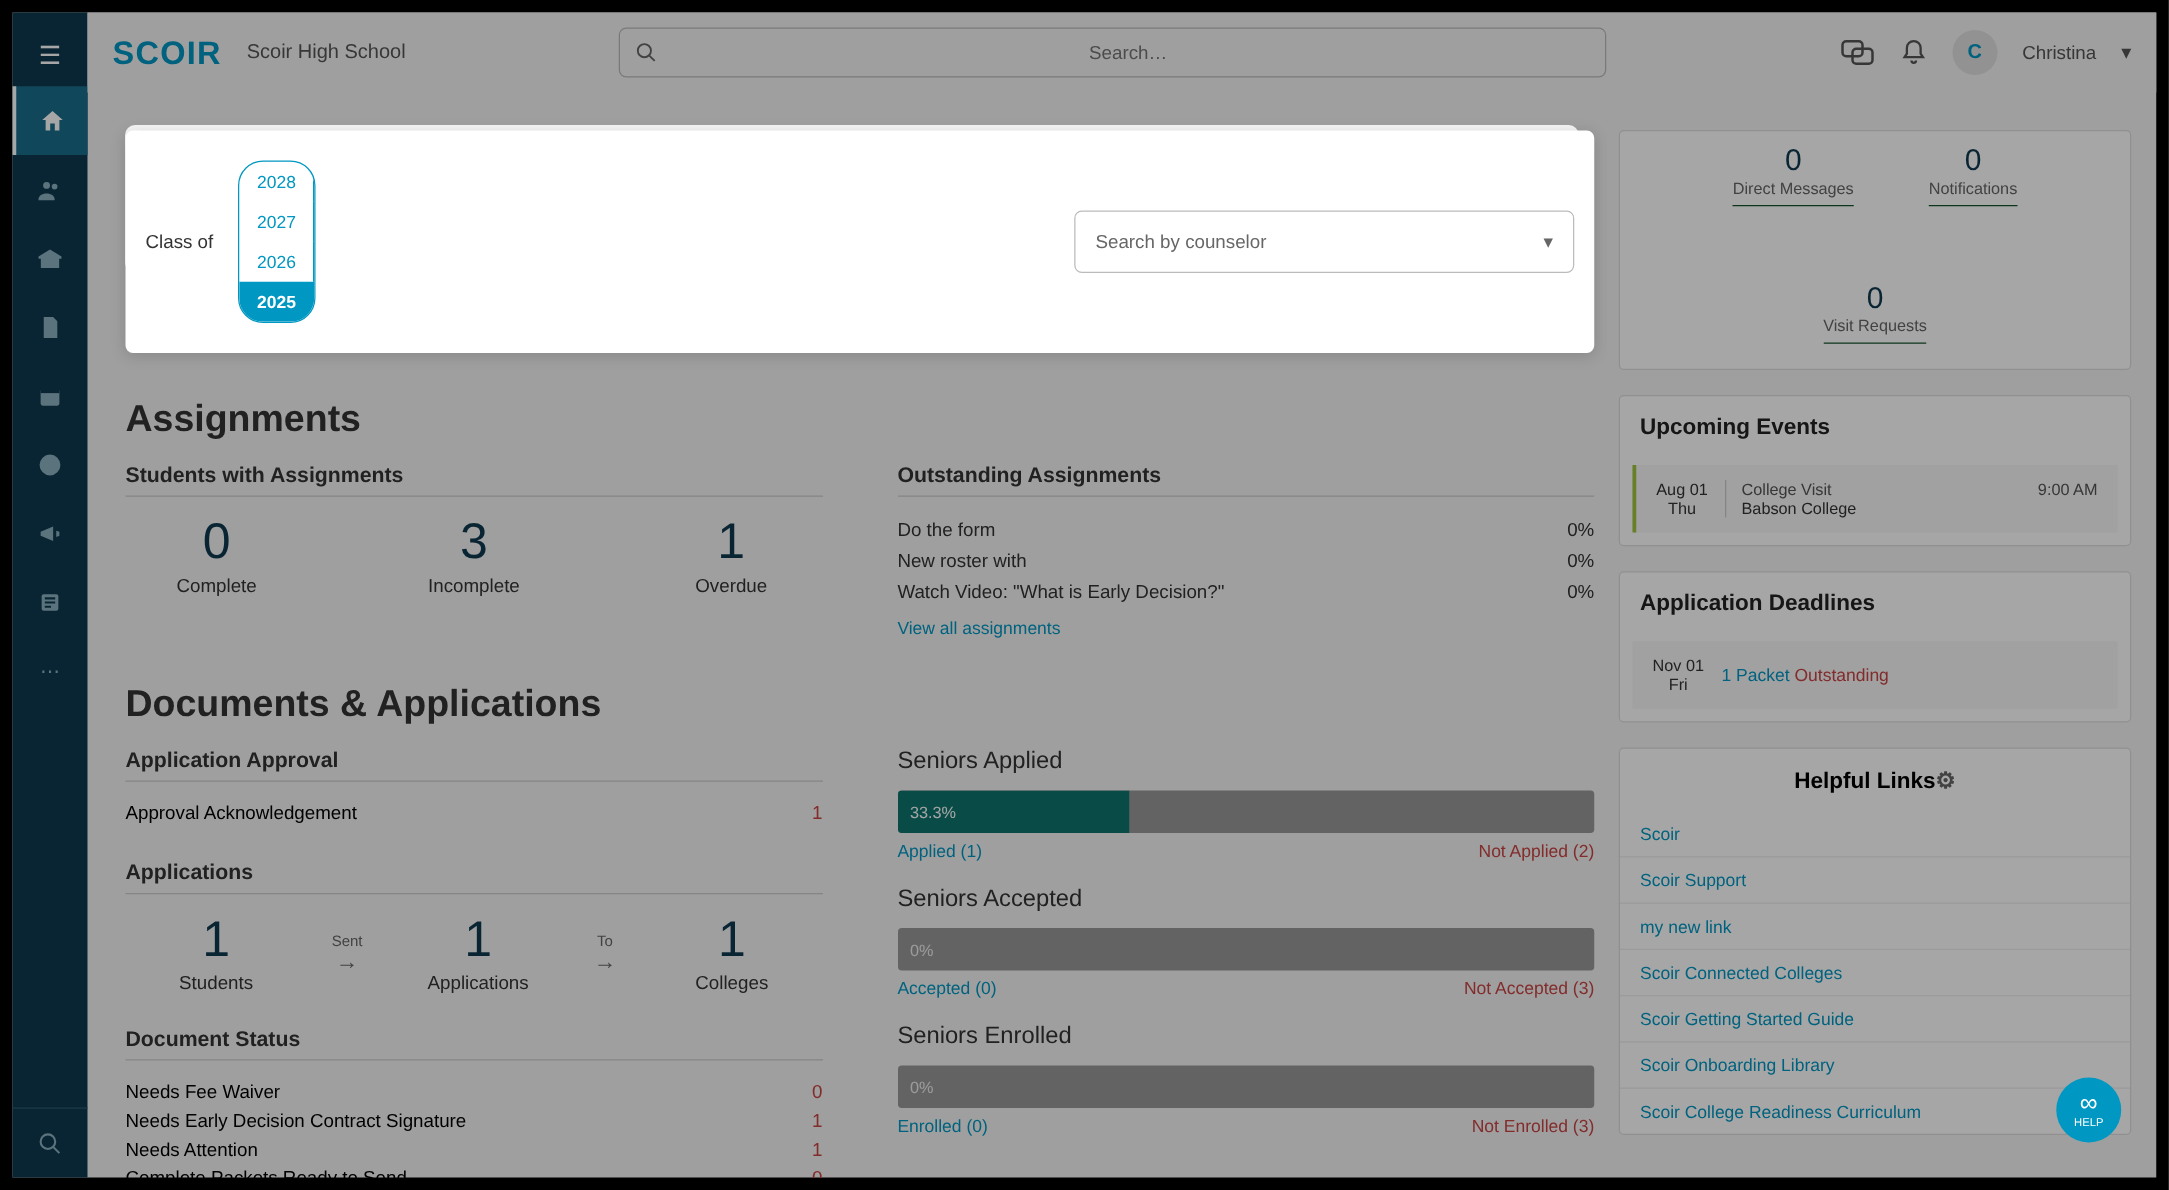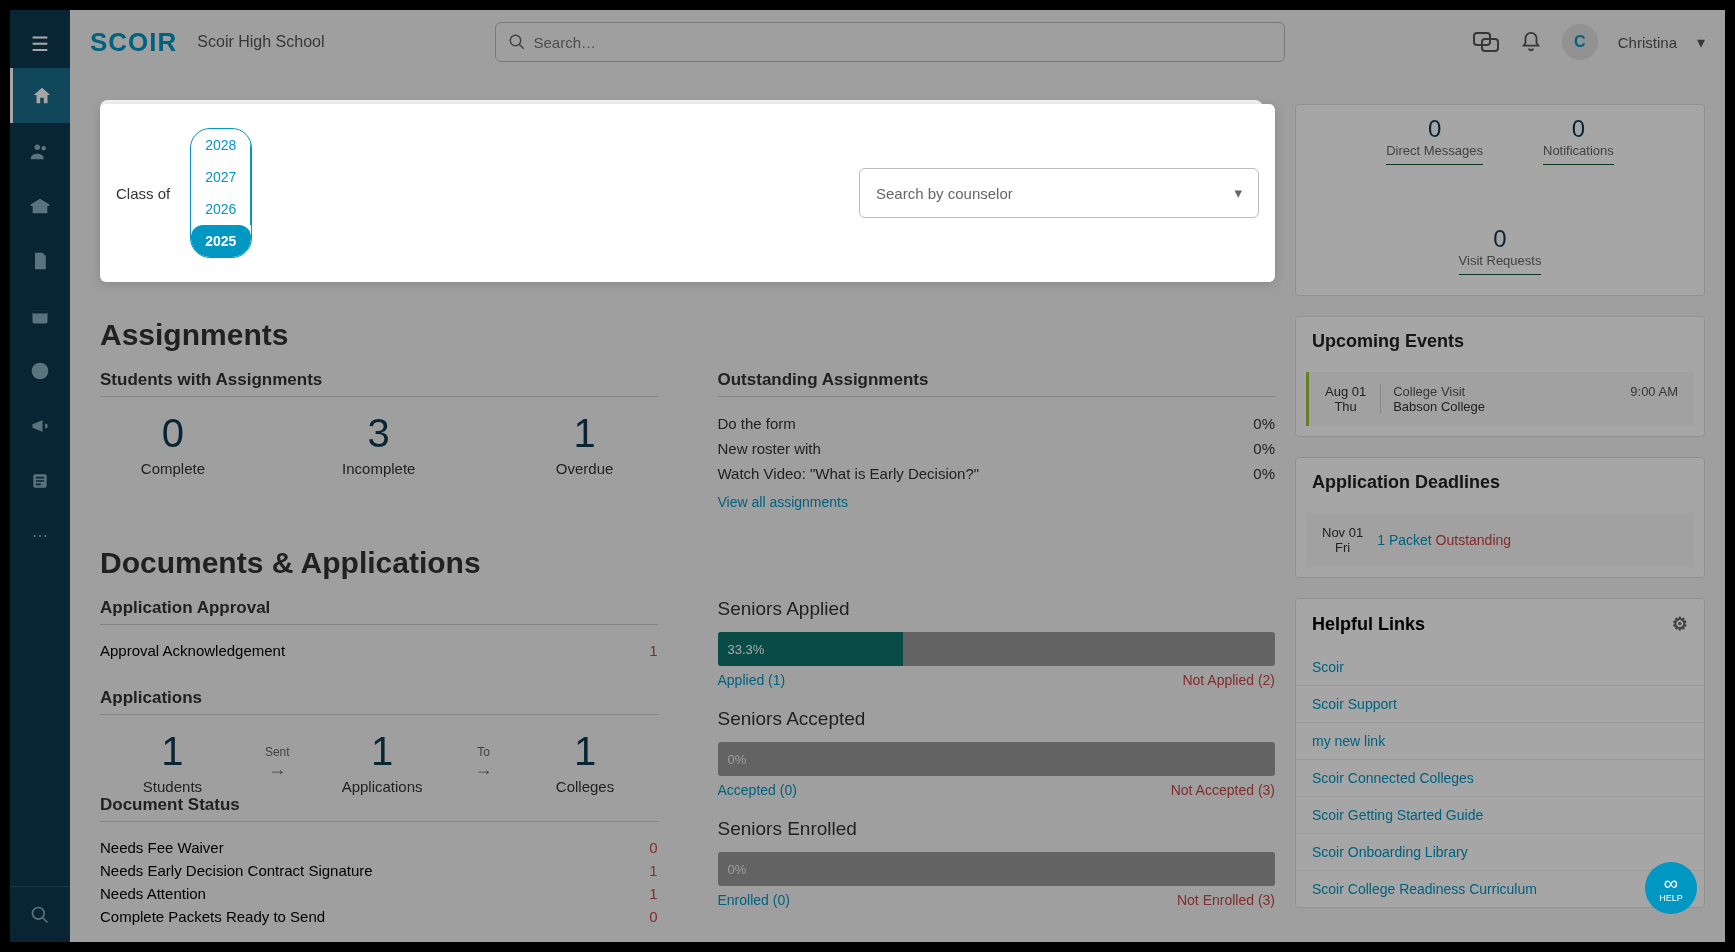--- a/index.html
+++ b/index.html
@@ -19,21 +19,21 @@
 .topbar-icons { margin-left: auto; display: flex; align-items: center; gap: 20px; }
 .avatar { width: 36px; height: 36px; border-radius: 50%; background: #e0e0e0; display: flex; align-items: center; justify-content: center; color: #0097c2; font-weight: bold; }
 .user-name { color: #555; font-size: 15px; }
 .content-row { flex: 1; display: flex; overflow: hidden; }
 .main-col { flex: 1; padding: 30px 10px 0 30px; overflow-y: auto; }
 .right-col { width: 440px; padding: 30px 20px 0 10px; overflow-y: auto; }
 .filter-card { background: #fff; border-radius: 6px; box-shadow: 0 2px 12px rgba(0,0,0,0.15); padding: 24px 16px; display: flex; align-items: center; gap: 20px; position: relative; z-index: 5; }
 .filter-label { color: #333; font-size: 15px; }
 .year-tabs { display: flex; border: 1px solid #0097c2; border-radius: 20px; overflow: hidden; flex-direction: column; }
 .year-tab { padding: 8px 14px; font-size: 14px; color: #0097c2; cursor: pointer; border-right: 1px solid #0097c2; }
-.year-tab:last-child { border-right: none; border-radius: 12px; }
+.year-tab:last-child { border-right: none; }
 .year-tab.active { background: #0097c2; color: #fff; font-weight: bold; }
 .counselor-select { margin-left: auto; width: 400px; height: 50px; border: 1px solid #bbb; border-radius: 6px; display: flex; align-items: center; padding: 0 16px; color: #666; font-size: 15px; cursor: pointer; justify-content: space-between; }
 .section-h { font-size: 30px; color: #333; margin: 36px 0 18px; }
 .sub-h { font-size: 17px; font-weight: bold; color: #333; border-bottom: 1px solid #ccc; padding-bottom: 6px; margin-bottom: 14px; }
 .stats-row { display: flex; gap: 60px; }
 .stat-block { text-align: center; flex: 1; }
 .stat-num { font-size: 40px; color: #0f3a4f; font-weight: 300; }
 .stat-label { font-size: 15px; color: #333; margin-top: 4px; }
 .two-col { display: flex; gap: 60px; }
 .col-half { flex: 1; }
@@ -57,21 +57,21 @@
 .notif-tab { text-align: center; }
 .notif-num { font-size: 24px; color: #0f3a4f; }
 .notif-label { font-size: 13px; color: #666; border-bottom: 1px solid #14532d; padding-bottom: 6px; }
 .event-item { display: flex; gap: 14px; padding: 12px 16px; background: #f7f7f7; margin: 6px 10px 10px; border-left: 3px solid #9fc43c; }
 .event-date { font-size: 13px; text-align: center; color: #333; }
 .event-info { flex: 1; font-size: 13px; color: #555; border-left: 1px solid #ccc; padding-left: 12px; }
 .event-time { font-size: 13px; color: #555; }
 .deadline-item { display: flex; gap: 14px; padding: 12px 16px; background: #f7f7f7; margin: 6px 10px 10px; align-items: center; }
 .link-item { display: block; color: #0097c2; font-size: 14px; padding: 10px 16px; border-bottom: 1px solid #eee; }
 .link-item:last-child { border-bottom: none; }
-.help-h { display: flex; justify-content: space-between; align-items: center; padding: 14px 16px; font-size: 18px; font-weight: bold; }
+.help-h { display: flex; justify-content: center; align-items: center; padding: 14px 16px; font-size: 18px; font-weight: bold; }
 .spotlight { position: absolute; top: 90px; left: 90px; width: 1163px; height: 118px; background: transparent; box-shadow: 0 0 0 9999px rgba(0,0,0,0.35); border-radius: 8px; z-index: 3; pointer-events: none; }
 .help-fab { position: absolute; right: 28px; bottom: 28px; width: 52px; height: 52px; border-radius: 50%; background: #0097c2; display: flex; flex-direction: column; align-items: center; justify-content: center; color: #fff; font-size: 9px; z-index: 10; cursor: pointer; }
 .help-fab .inf { font-size: 20px; line-height: 1; }
 svg { display: block; }
 </style>
 </head>
 <body>
 
 <div class="app-frame">
   <div class="sidebar">
@@ -133,21 +133,21 @@
 
   <div class="main-wrap">
     <div class="topbar">
       <span class="logo">SCOIR</span>
       <span class="school-name">Scoir High School</span>
       <div class="search-box">
         <svg width="18" height="18" viewBox="0 0 24 24" fill="none" stroke="#666" stroke-width="2">
             <circle cx="10" cy="10" r="7"></circle>
             <path d="M21 21l-6-6"></path>
           </svg>
-        <input style="margin-left: 8px;" placeholder="Search…">
+        <input style="margin-left: 8px; text-align: center;" placeholder="Search…">
       </div>
       <div class="topbar-icons">
         <svg width="28" height="24" viewBox="0 0 28 24" fill="none" stroke="#555" stroke-width="2">
             <rect x="2" y="3" width="16" height="12" rx="3"></rect>
             <rect x="10" y="9" width="16" height="12" rx="3"></rect>
           </svg>
         <svg width="22" height="22" viewBox="0 0 24 24" fill="none" stroke="#555" stroke-width="2">
             <path d="M6 8a6 6 0 1112 0v5l2 3H4l2-3zM10 19a2 2 0 004 0"></path>
           </svg>
         <div class="avatar">C</div>
@@ -233,21 +233,21 @@
                 </div>
               <div class="arrow-label">
                   <div>To</div>
                   <div class="arrow-sym">→</div>
                 </div>
               <div class="app-stat" style="flex:1">
                   <div class="stat-num">1</div>
                   <div class="stat-label">Colleges</div>
                 </div>
             </div>
-            <div class="sub-h" style="">Document Status</div>
+            <div class="sub-h" style="margin-top:26px">Document Status</div>
             <div class="doc-row">
                 <span>Needs Fee Waiver</span>
                 <span class="red">0</span>
               </div>
             <div class="doc-row">
                 <span>Needs Early Decision Contract Signature</span>
                 <span class="red">1</span>
               </div>
             <div class="doc-row">
                 <span>Needs Attention</span>

